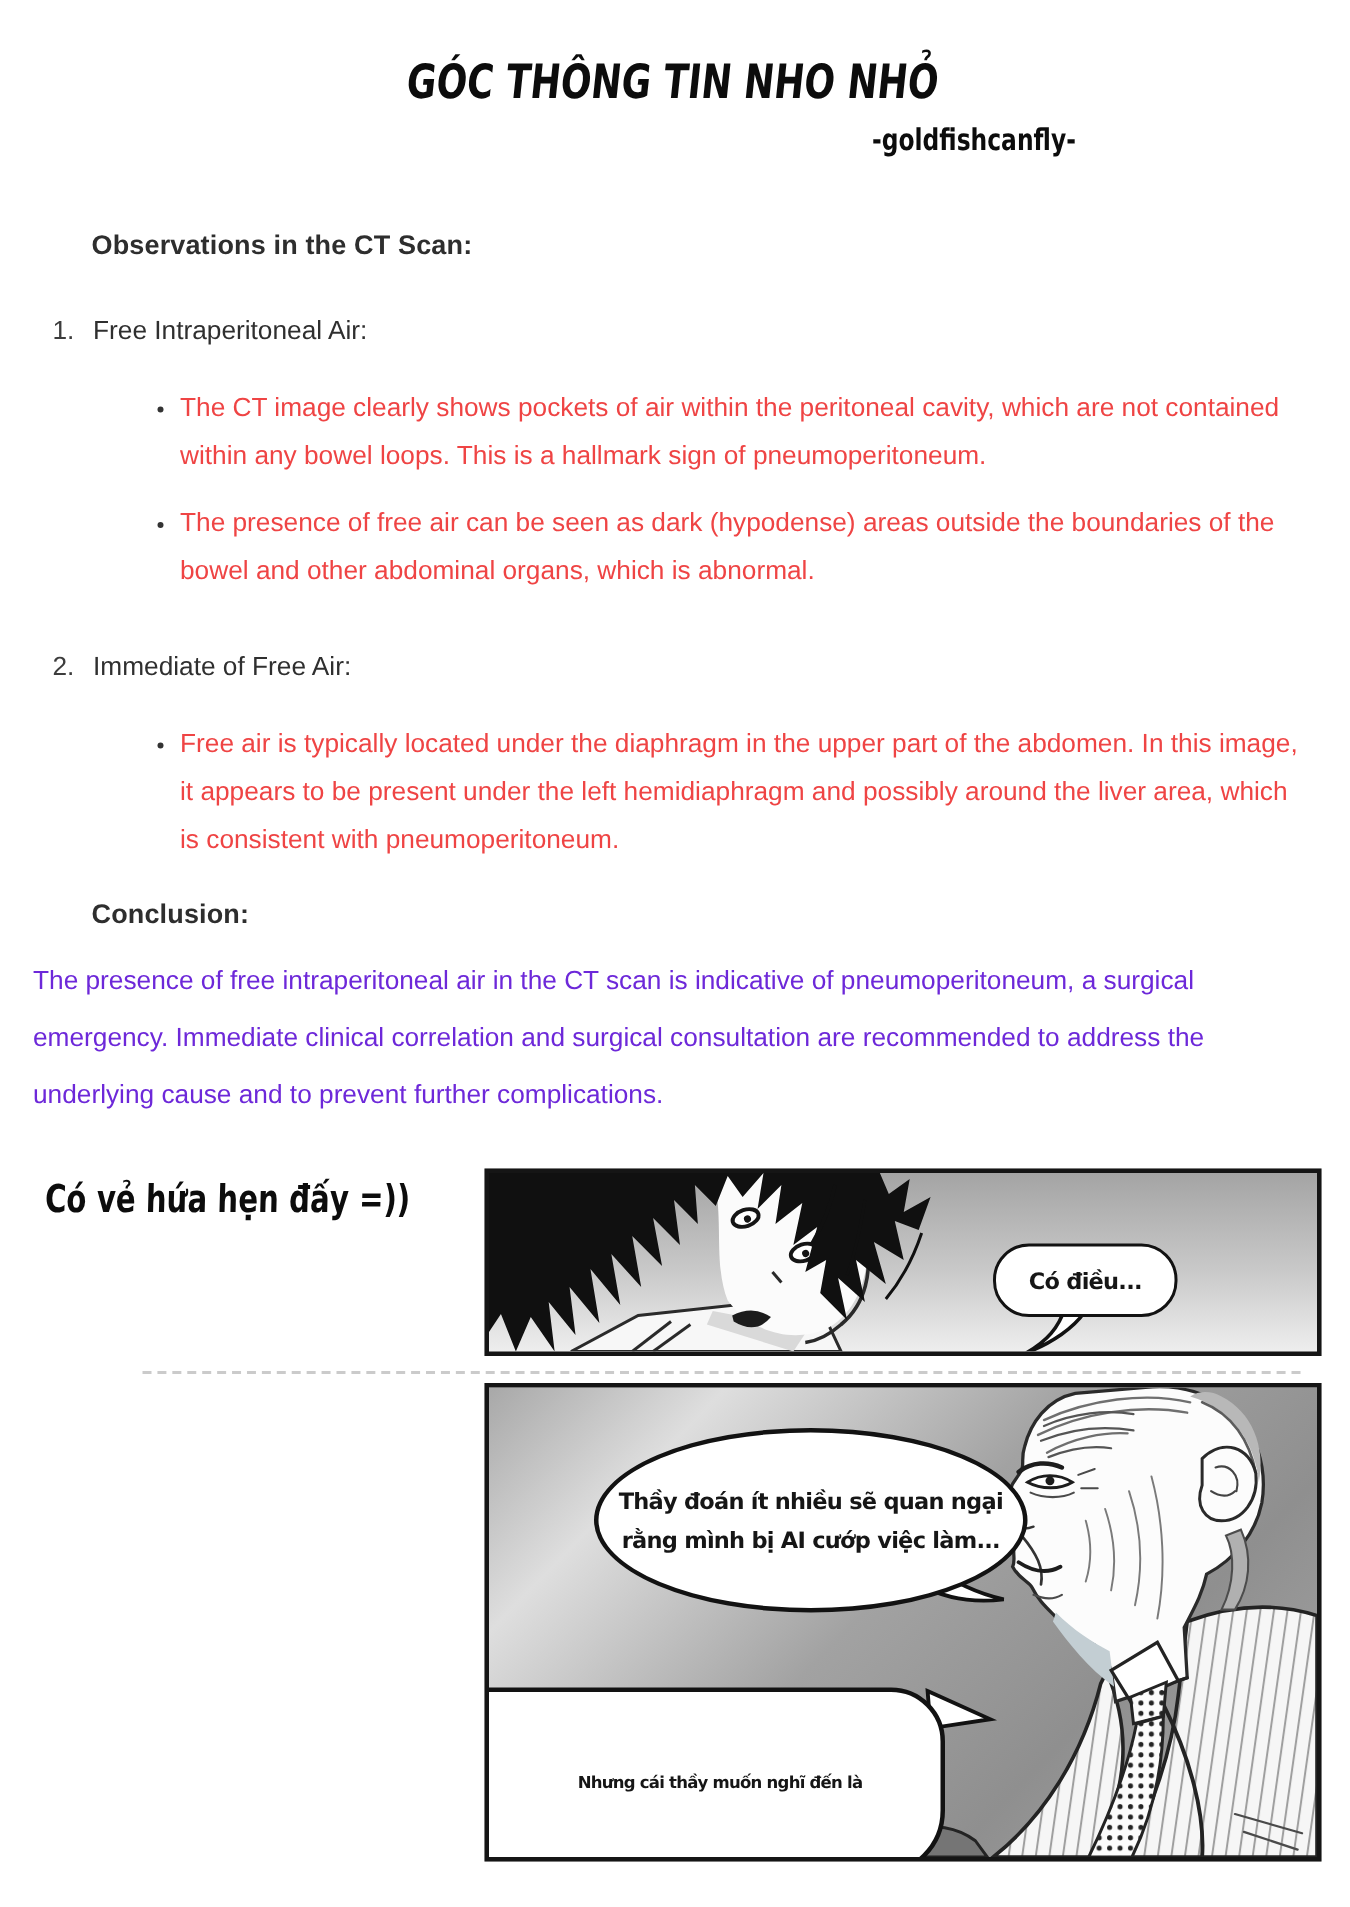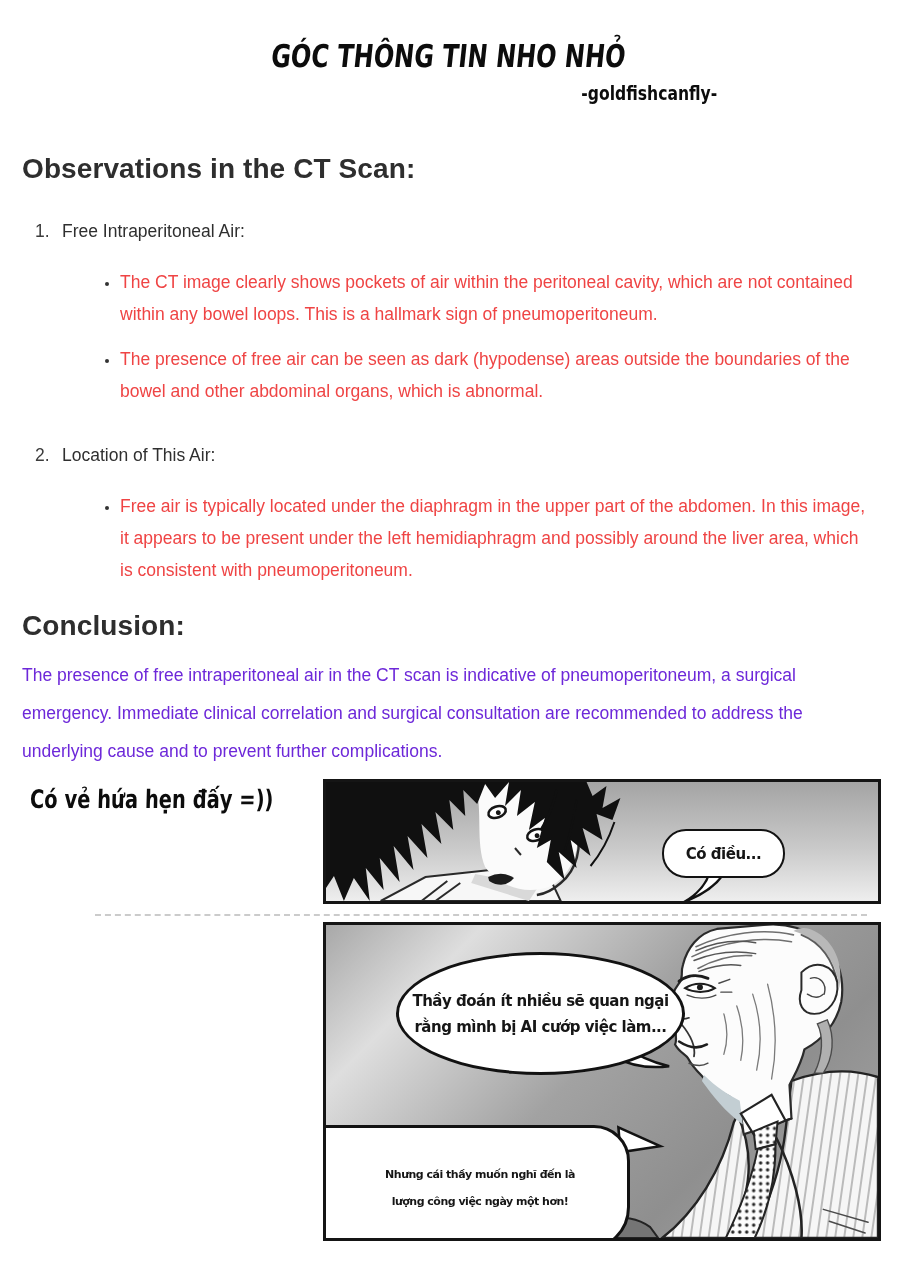--- a/index.html
+++ b/index.html
@@ -19,21 +19,21 @@
     white-space:nowrap;
   }
   .credit-row { margin-top:8px; text-align:right; padding-right:158px; }
   .credit {
     display:inline-block; font-family:"DejaVu Sans",sans-serif; font-weight:bold;
     font-size:20px; color:#0c0c0c; transform:scale(0.78,1); transform-origin:right center;
     white-space:nowrap;
   }
 
   h2.section {
-    margin-top:48px; font-size:28px; font-weight:600; color:#2e2e2e; letter-spacing:0.1px;
+    margin-top:48px; font-size:18px; font-weight:600; color:#2e2e2e; letter-spacing:0.1px;margin-left:39px;
   }
   h2.section.conclusion { margin-top:24px; }
 
   .olist { margin-top:36px; }
   .oitem { margin-left:13px; }
   .oitem + .oitem { margin-top:38px; }
   .oitem-head { font-size:17.5px; color:#333333; display:flex; }
   .oitem-num { width:27px; flex:0 0 27px; font-weight:400; color:#3c3c3c; }
   .oitem-label { font-weight:400; color:#2f2f2f; }
 
@@ -104,21 +104,21 @@
       </div>
       <ul class="bullets">
         <li>The CT image clearly shows pockets of air within the peritoneal cavity, which are not contained within any bowel loops. This is a hallmark sign of pneumoperitoneum.</li>
         <li>The presence of free air can be seen as dark (hypodense) areas outside the boundaries of the bowel and other abdominal organs, which is abnormal.</li>
       </ul>
     </div>
 
     <div class="oitem">
       <div class="oitem-head">
         <span class="oitem-num">2.</span>
-        <span class="oitem-label">Location of This Air:</span>
+        <span class="oitem-label">Immediate of Free Air:</span>
       </div>
       <ul class="bullets">
         <li>Free air is typically located under the diaphragm in the upper part of the abdomen. In this image, it appears to be present under the left hemidiaphragm and possibly around the liver area, which is consistent with pneumoperitoneum.</li>
       </ul>
     </div>
 
   </div>
 
   <h2 class="section conclusion">Conclusion:</h2>
   <p class="conclusion-text">The presence of free intraperitoneal air in the CT scan is indicative of pneumoperitoneum, a surgical emergency. Immediate clinical correlation and surgical consultation are recommended to address the underlying cause and to prevent further complications.</p>
@@ -245,17 +245,16 @@
       <path d="M 294 205 L 336 224 L 303 229 L 297 244 Z" fill="#ffffff" stroke="#121212" stroke-width="2.6"></path>
     </svg>
 
     <div class="bubble bubble-p2a">
       <span class="line">Thầy đoán ít nhiều sẽ quan ngại</span>
       <span class="line">rằng mình bị AI cướp việc làm...</span>
     </div>
 
     <div class="bubble bubble-p2b">
       <span class="line">Nhưng cái thầy muốn nghĩ đến là</span>
-      <span class="line">lượng công việc ngày một hơn!</span>
     </div>
   </div>
 
 </div>
 
 </body></html>

